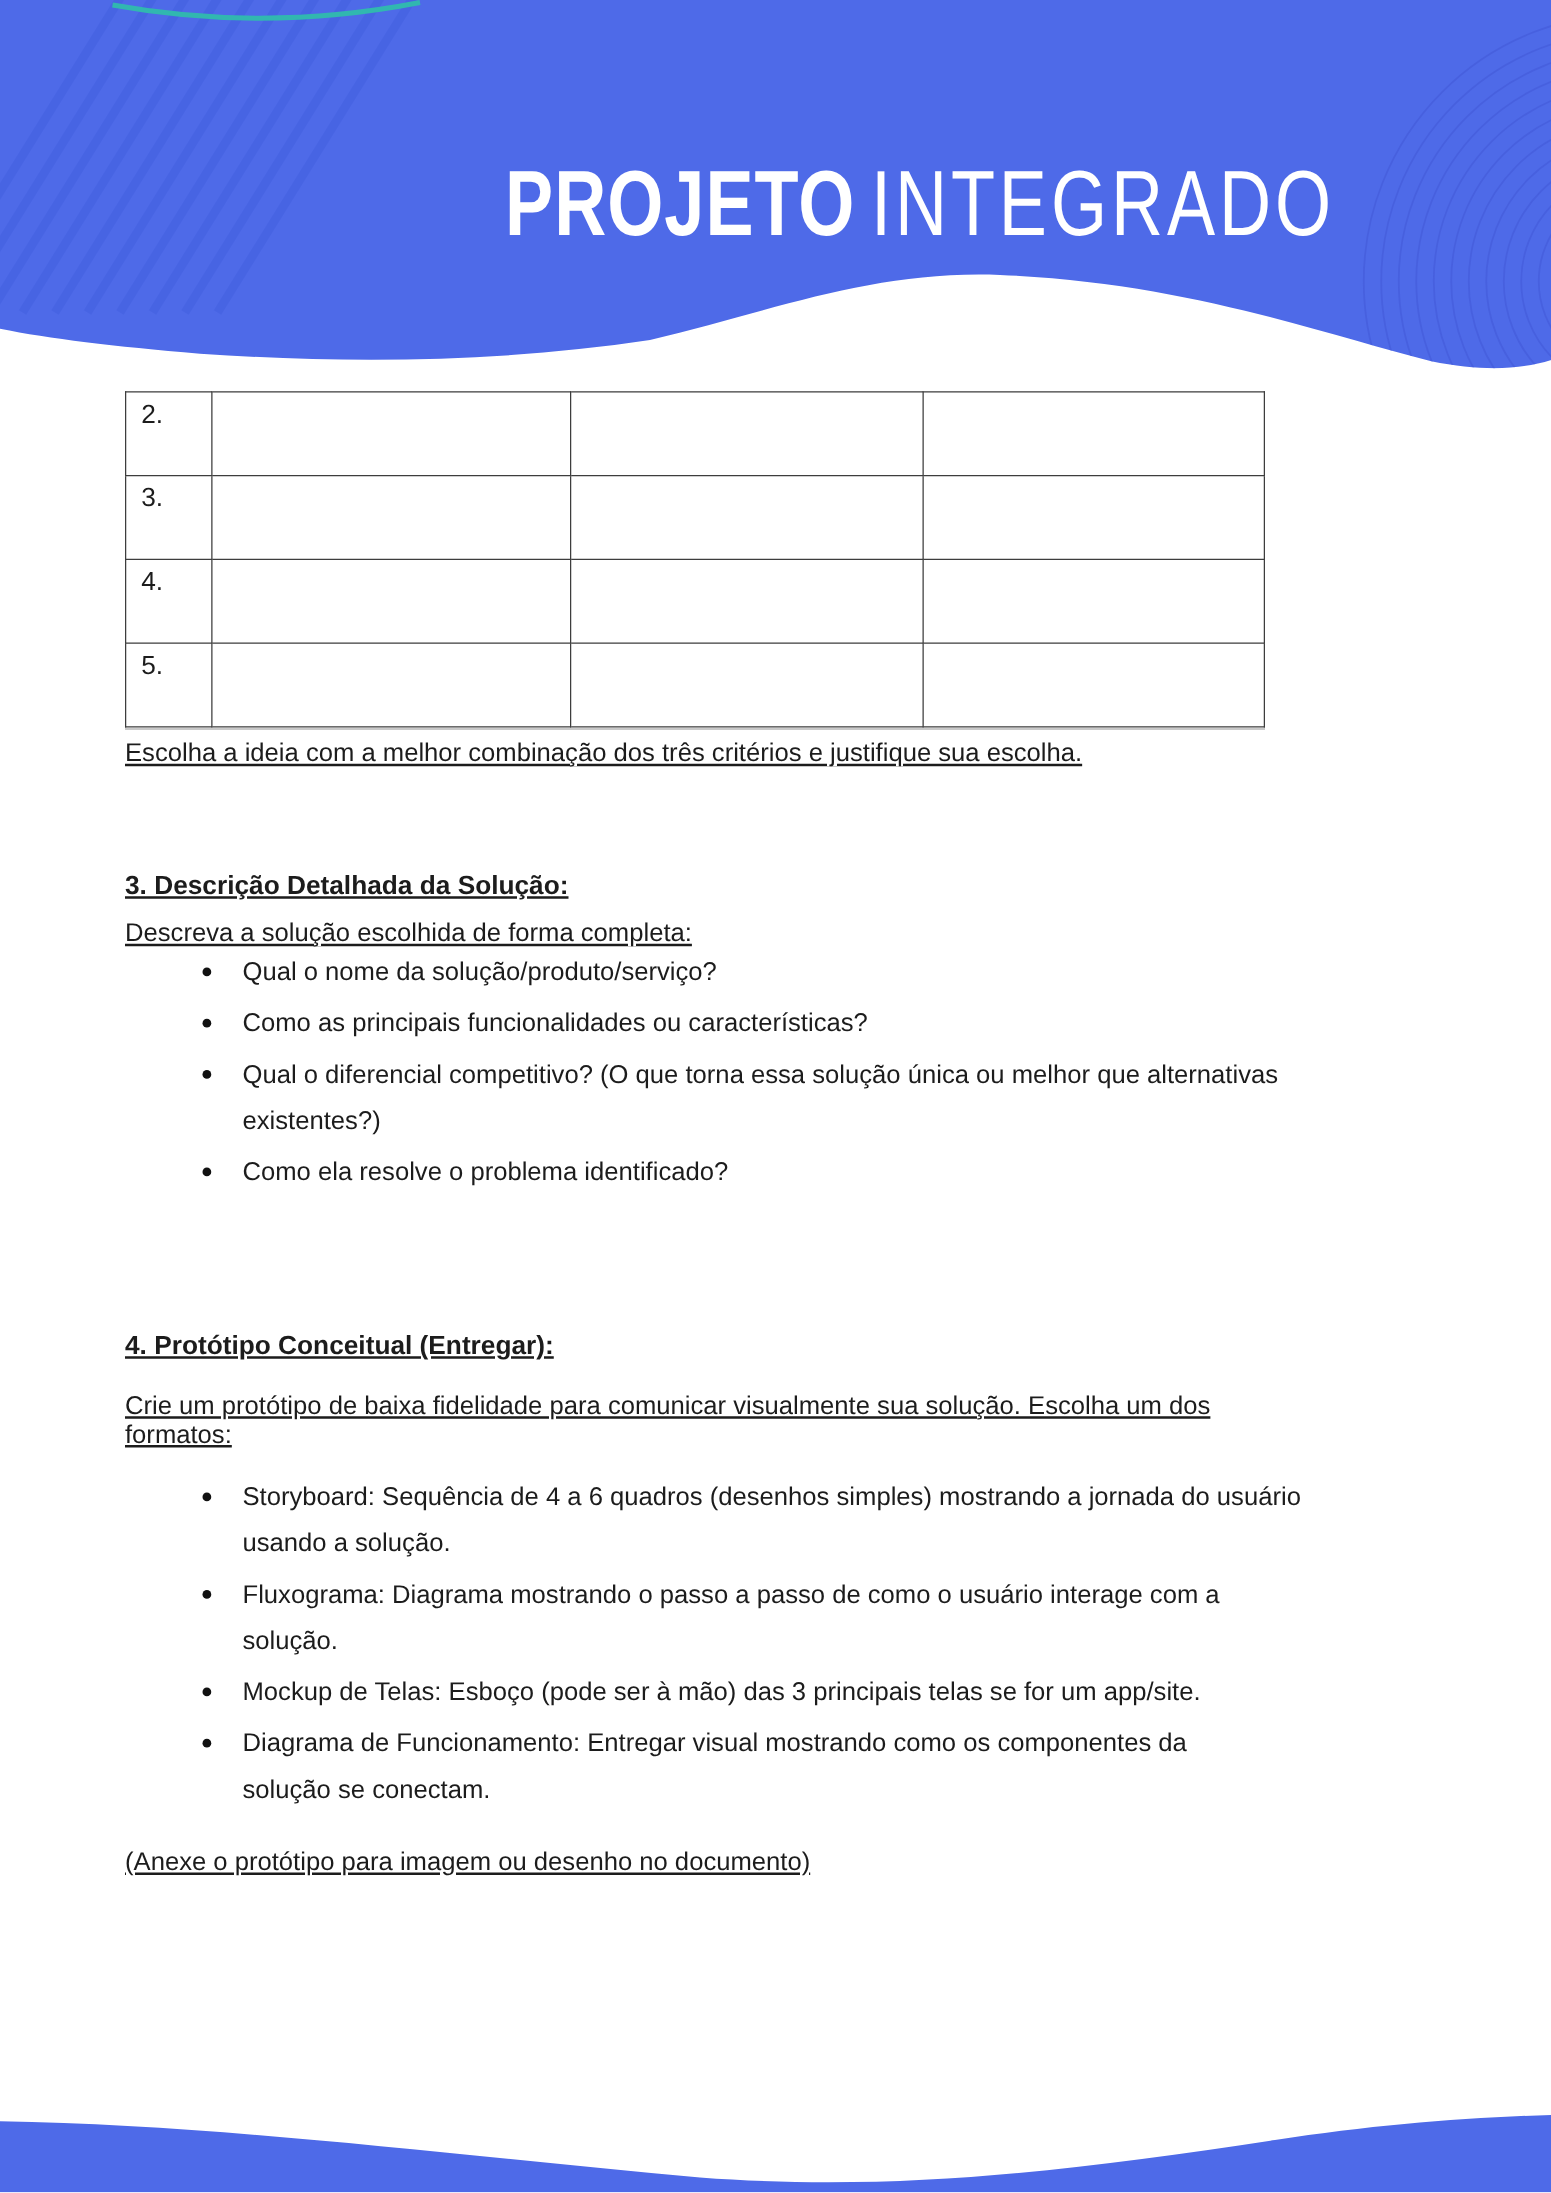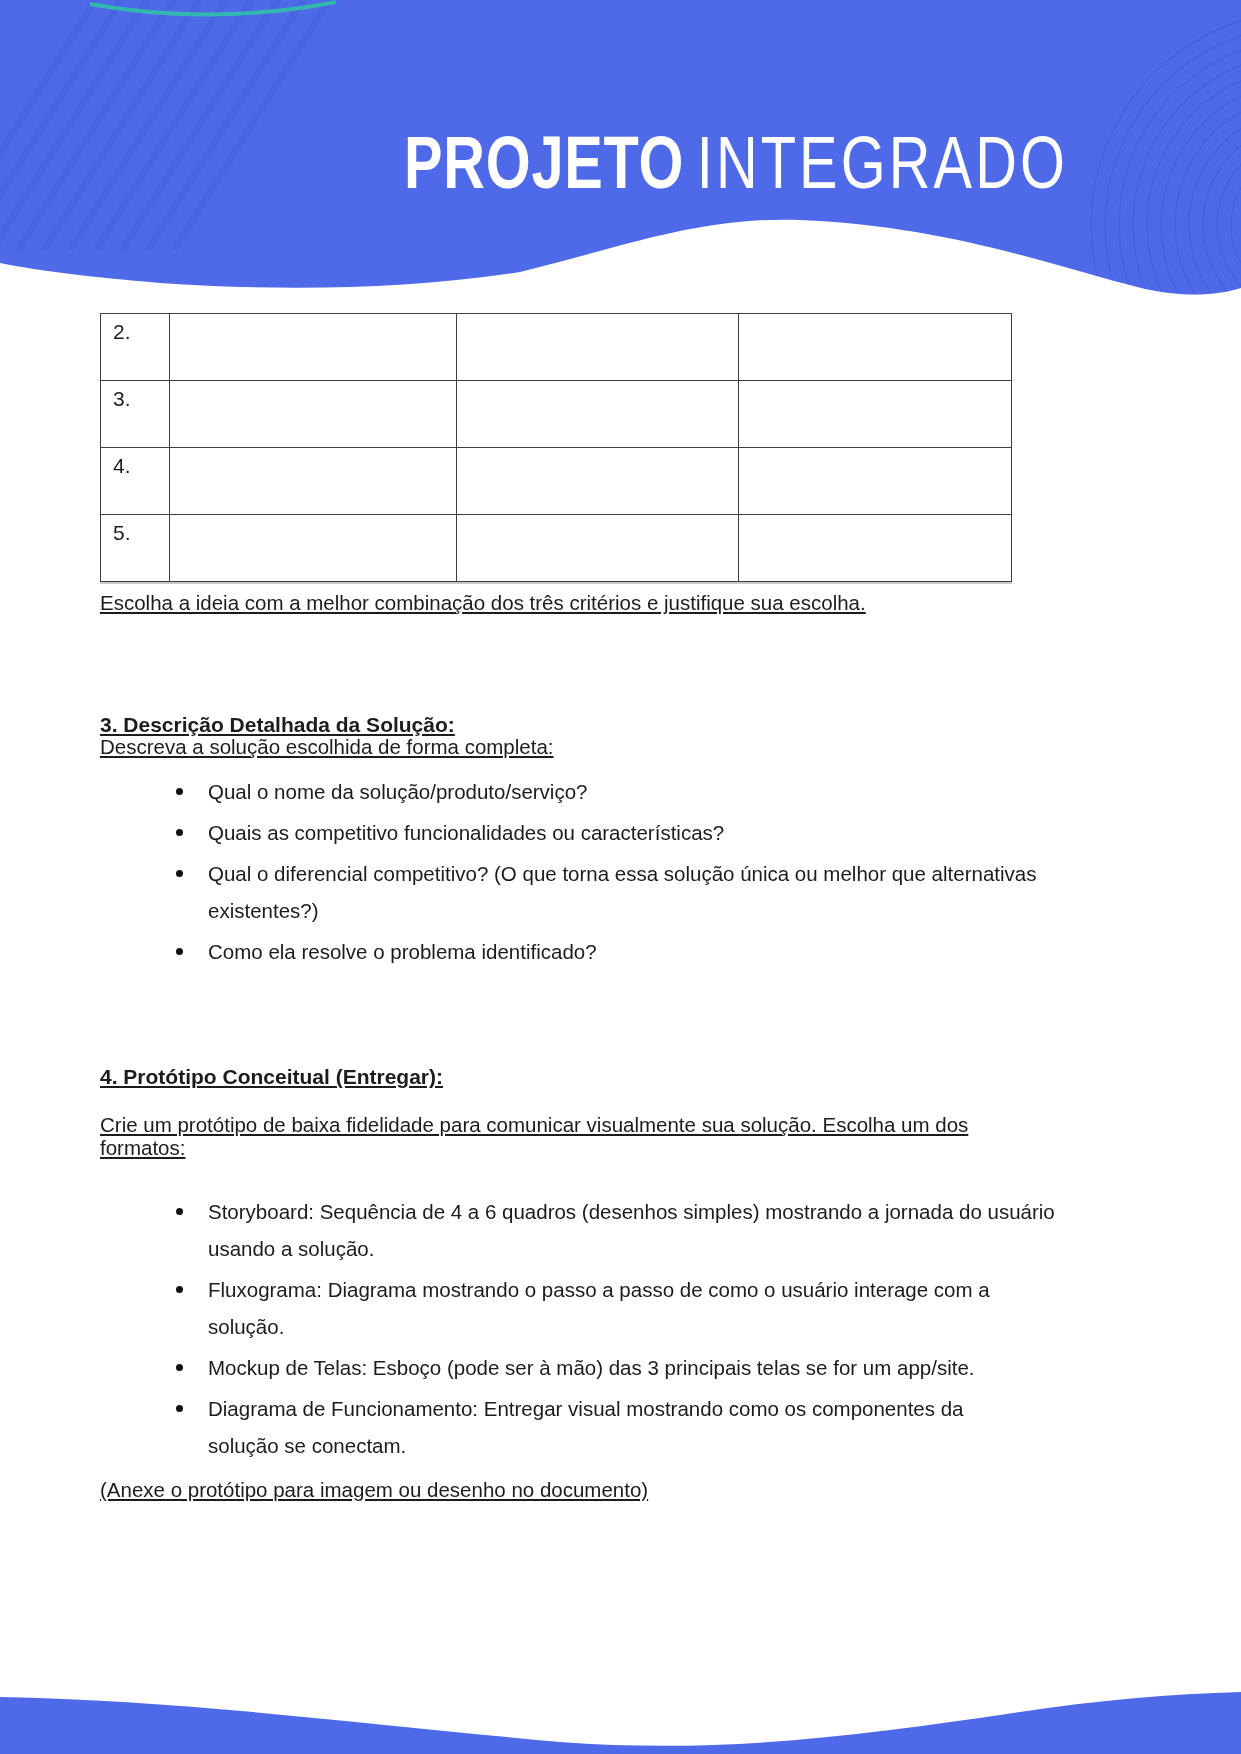--- a/index.html
+++ b/index.html
@@ -54,35 +54,35 @@
   
   .para, .section-heading, .note {
     position: absolute; left: 100px;
     font-size: 20.5px; line-height: 28px; text-decoration: underline;
   }
   .section-heading { font-weight: 700; font-size: 21px; }
   .para-crie { top: 1092px; width: 900px; line-height: 23px; }
 
   ul.bullets {
     position: absolute; left: 100px;
-    margin: 18px; padding: 0 0 0 90px;
+    margin: 4px; padding: 0 0 0 90px;
     list-style: none;
     font-size: 20.5px; line-height: 37px;
   }
   ul.bullets li { position: relative; margin: 0 0 4px 0; }
   ul.bullets li .dot {
     position: absolute; left: -32px; top: 15px;
     width: 7px; height: 7px; border-radius: 50%;
     background: #111;
   }
   .w880 { max-width: 880px; }
   .w800 { max-width: 800px; }
 
   .pos-escolha  { top: 568px;  width: 1040px; }
-  .pos-h3       { top: 694px; }
+  .pos-h3       { top: 678px; }
   .pos-descreva { top: 712px; }
   .pos-ul3      { top: 755px; }
   .pos-h4       { top: 1046px; }
   .pos-ul4      { top: 1175px; }
   .pos-note     { top: 1455px; }
 
   
   .footer {
     position: absolute; left: 0; bottom: 0;
     width: 1241px; height: 70px;
@@ -169,21 +169,21 @@
   </tbody>
 </table>
 
 <p class="para pos-escolha">Escolha a ideia com a melhor combinação dos três critérios e justifique sua escolha.</p>
 
 <h2 class="section-heading pos-h3">3. Descrição Detalhada da Solução:</h2>
 <p class="para pos-descreva">Descreva a solução escolhida de forma completa:</p>
 
 <ul class="bullets pos-ul3">
   <li><span class="dot"></span><span>Qual o nome da solução/produto/serviço?</span></li>
-  <li><span class="dot"></span><span>Quais as competitivo funcionalidades ou características?</span></li>
+  <li><span class="dot"></span><span>Como as principais funcionalidades ou características?</span></li>
   <li class="w880"><span class="dot"></span><span>Qual o diferencial competitivo? (O que torna essa solução única ou melhor que alternativas existentes?)</span></li>
   <li><span class="dot"></span><span>Como ela resolve o problema identificado?</span></li>
 </ul>
 
 <h2 class="section-heading pos-h4">4. Protótipo Conceitual (Entregar):</h2>
 <p class="para para-crie">Crie um protótipo de baixa fidelidade para comunicar visualmente sua solução. Escolha um dos formatos:</p>
 
 <ul class="bullets pos-ul4">
   <li class="w880"><span class="dot"></span><span>Storyboard: Sequência de 4 a 6 quadros (desenhos simples) mostrando a jornada do usuário usando a solução.</span></li>
   <li class="w800"><span class="dot"></span><span>Fluxograma: Diagrama mostrando o passo a passo de como o usuário interage com a solução.</span></li>

